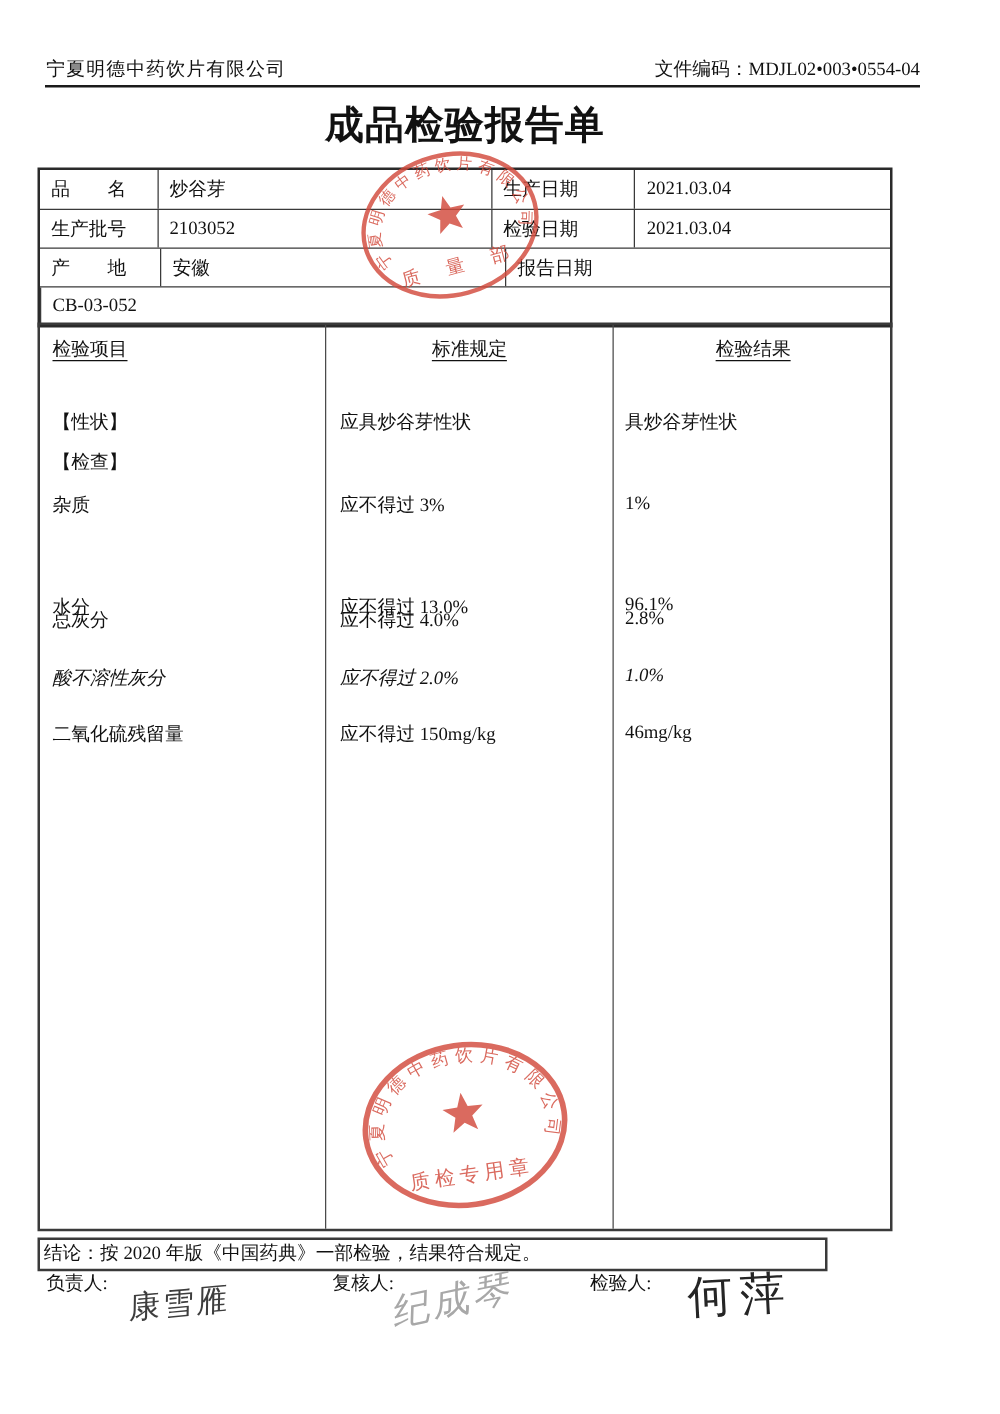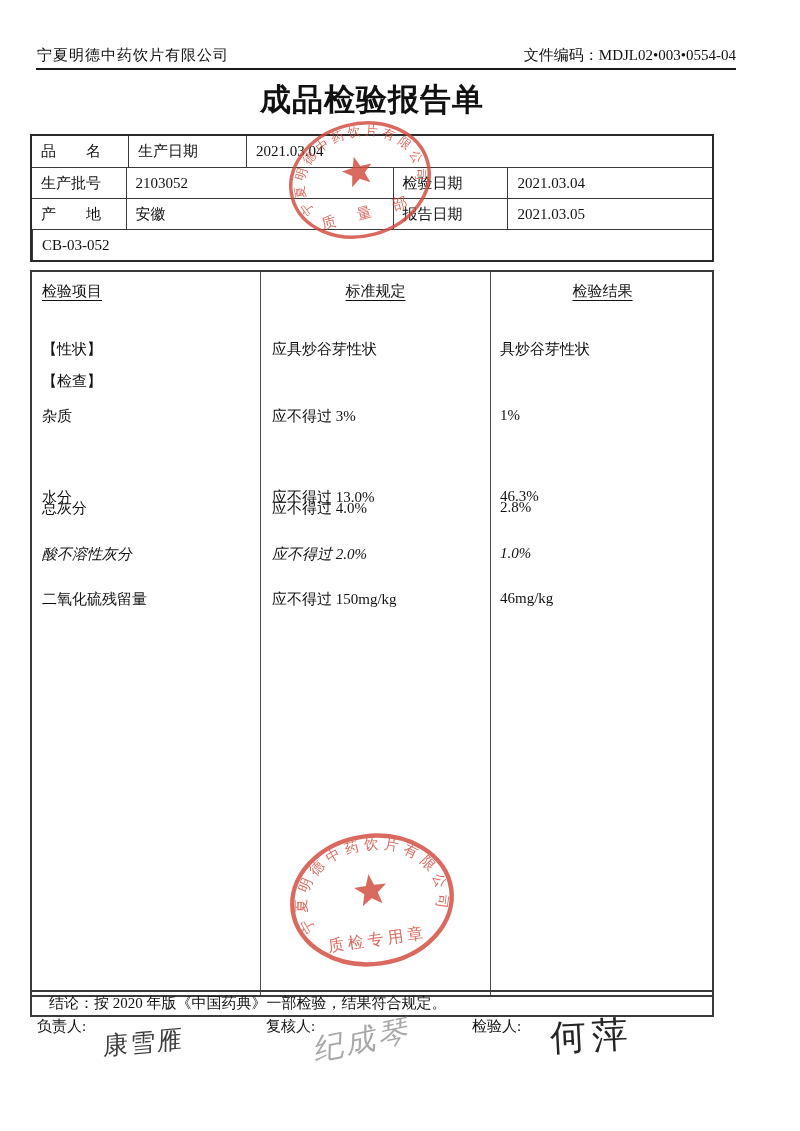--- a/index.html
+++ b/index.html
@@ -22,37 +22,37 @@
   .info-row + .info-row { border-top:1px solid #3a3a3a; }
   .cell { font-size:15px; display:flex; align-items:center; padding-left:9px; }
   .cell.bl { border-left:1px solid #3a3a3a; }
   .w-lab1 { width:76px; }
   .w-val1 { width:256px; }
   .w-lab2 { width:98px; }
   .w-val2 { width:212px; }
   .w-span1 { width:332px; }
   .w-span2 { width:416px; }
   
-  .main { left:30px; top:270px; width:684px; height:727px; border:2px solid #3a3a3a; }
+  .main { left:30px; top:258px; width:684px; height:727px; border:2px solid #3a3a3a; }
   .vline { position:absolute; top:0; width:1px; height:100%; background:#4a4a4a; }
   .vline1 { left:228px; } .vline2 { left:458px; }
   .th { position:absolute; top:10px; font-size:15px;
         text-decoration:underline; text-underline-offset:4px; }
   .th1 { left:10px; }
   .th2 { left:229px; width:229px; text-align:center; }
   .th3 { left:459px; width:223px; text-align:center; }
   .ti { position:absolute; left:10px;  font-size:15px; white-space:nowrap; }
   .ts { position:absolute; left:240px; font-size:15px; white-space:nowrap; }
   .tr { position:absolute; left:468px; font-size:15px; white-space:nowrap; }
   .y0{top:68px;} .y1{top:100px;} .y2{top:135px;} .y3{top:180px;margin-top:36px;}
   .y4{top:227px;} .y5{top:273px;font-style:italic;} .y6{top:318px;}
   
-  .conclusion { left:30px; top:990px; width:684px; height:27px;
+  .conclusion { left:30px; top:990px; width:632px; height:27px;
                 border:2px solid #3a3a3a; font-size:15px; line-height:23px;
-                padding-left:17px; }
+                padding-left:3px; }
   .sig-label { top:1017px; font-size:15px; }
   .sl1{left:37px;} .sl2{left:266px;} .sl3{left:472px;}
   .sig { white-space:nowrap; }
   .sig1 { left:103px; top:1026px; font-size:25px; color:#3d3d3d;
           transform:rotate(-5deg) skewX(-6deg); letter-spacing:2px; }
   .sig2 { left:314px; top:1020px; font-size:30px; color:#a8a8a8;
           transform:rotate(-12deg) skewX(-14deg); letter-spacing:3px; }
   .sig3 { left:550px; top:1012px; font-size:36px; color:#252525;
           transform:rotate(-3deg); letter-spacing:6px; }
   
@@ -65,34 +65,34 @@
 <body>
 
 <div class="abs company">宁夏明德中药饮片有限公司</div>
 <div class="abs doccode"><span>文件编码：</span><span>MDJL02•003•0554-04</span></div>
 <div class="abs hrule"></div>
 <div class="abs title">成品检验报告单</div>
 
 <div class="abs info">
   <div class="info-row">
     <div class="cell w-lab1">品　　名</div>
+    <div class="cell w-val1 bl">炒谷芽</div>
     <div class="cell w-lab2 bl">生产日期</div>
     <div class="cell w-val2 bl">2021.03.04</div>
   </div>
   <div class="info-row">
     <div class="cell w-lab1">生产批号</div>
     <div class="cell w-val1 bl">2103052</div>
     <div class="cell w-lab2 bl">检验日期</div>
     <div class="cell w-val2 bl">2021.03.04</div>
   </div>
   <div class="info-row">
     <div class="cell w-lab1">产　　地</div>
     <div class="cell w-val1 bl">安徽</div>
     <div class="cell w-lab2 bl">报告日期</div>
-    <div class="cell w-val2 bl">2021.03.05</div>
   </div>
   <div class="info-row">
     <div class="cell w-span2 bl">CB-03-052</div>
   </div>
 </div>
 
 <div class="abs main">
   <div class="vline vline1"></div>
   <div class="vline vline2"></div>
 
@@ -107,21 +107,21 @@
   <div class="ti y1">【检查】</div>
   <div class="ts y1"></div>
   <div class="tr y1"></div>
 
   <div class="ti y2">杂质</div>
   <div class="ts y2">应不得过 3%</div>
   <div class="tr y2">1%</div>
 
   <div class="ti y3">水分</div>
   <div class="ts y3">应不得过 13.0%</div>
-  <div class="tr y3">46.3%</div>
+  <div class="tr y3">96.1%</div>
 
   <div class="ti y4">总灰分</div>
   <div class="ts y4">应不得过 4.0%</div>
   <div class="tr y4">2.8%</div>
 
   <div class="ti y5">酸不溶性灰分</div>
   <div class="ts y5">应不得过 2.0%</div>
   <div class="tr y5">1.0%</div>
 
   <div class="ti y6">二氧化硫残留量</div>

